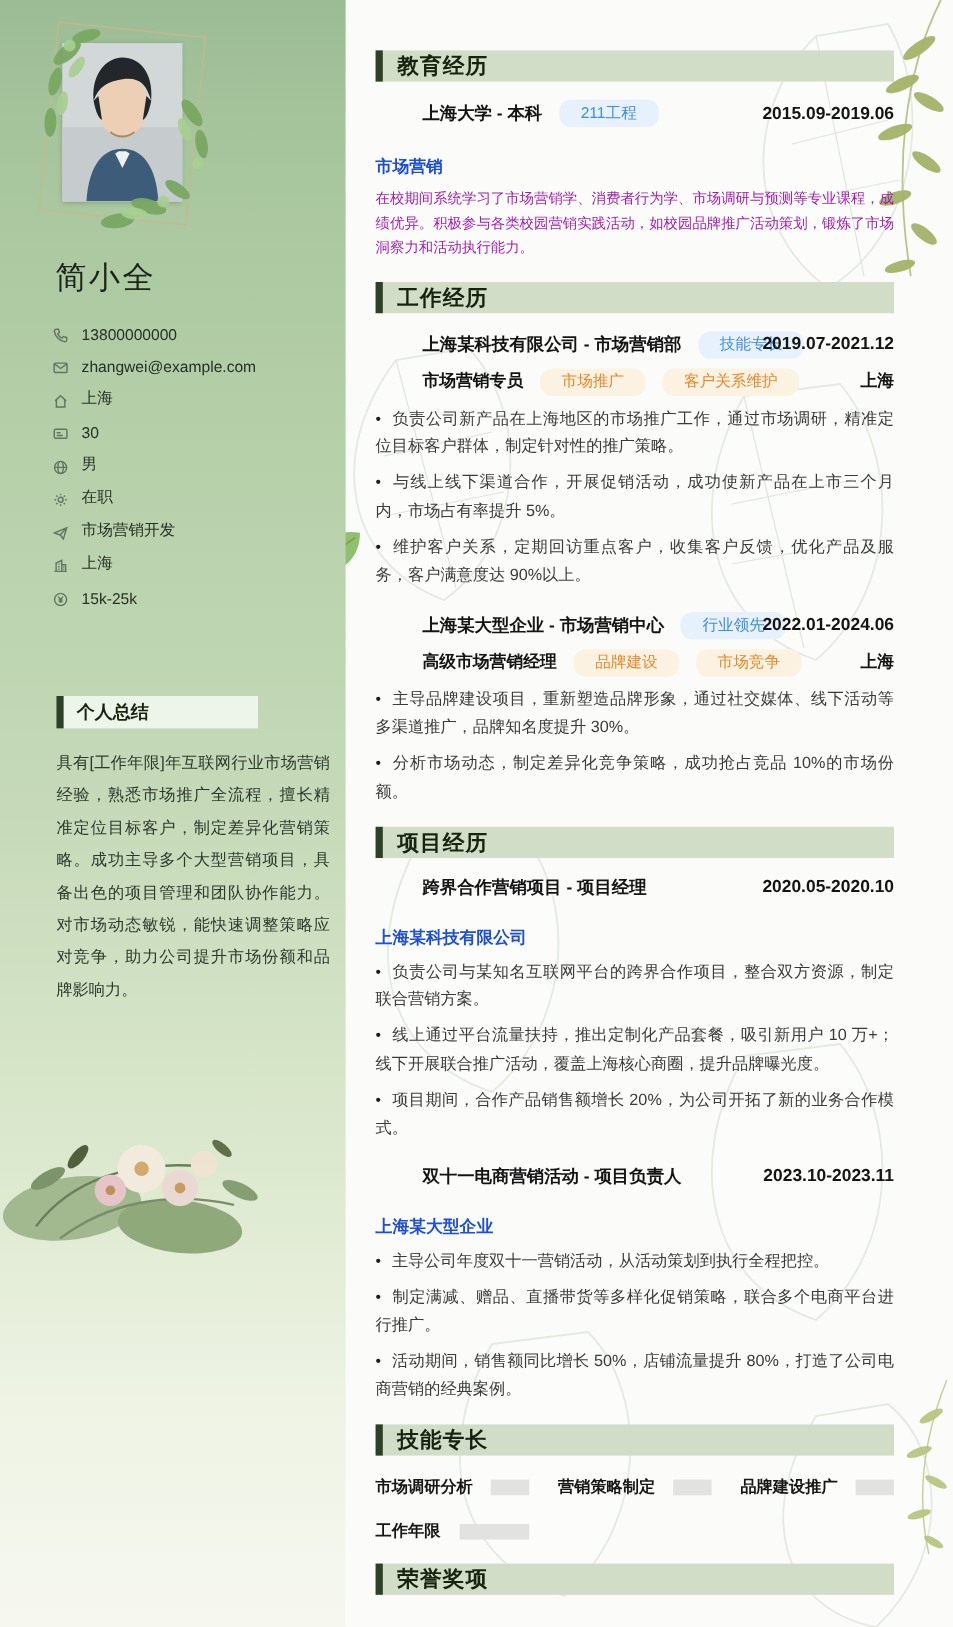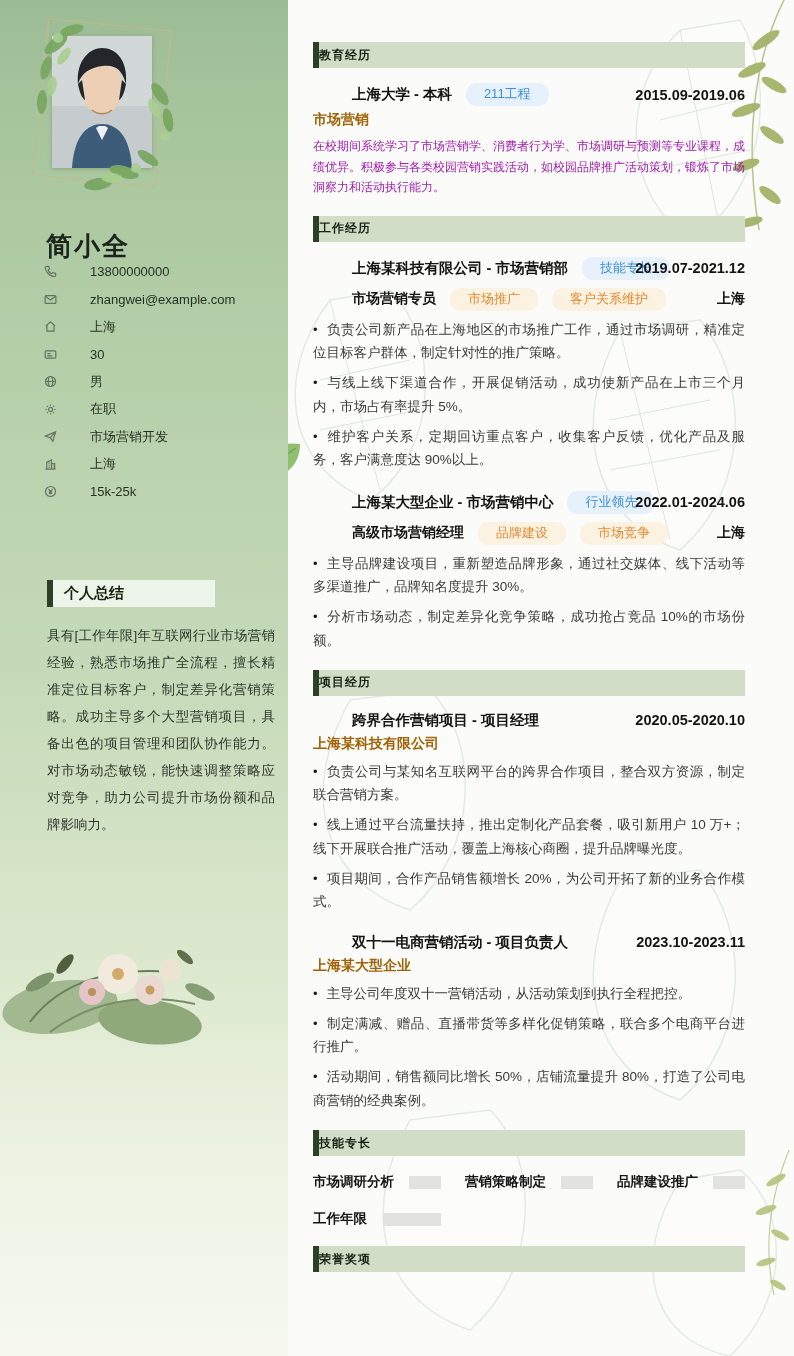--- a/index.html
+++ b/index.html
@@ -22,62 +22,62 @@
   .portrait {
     position:absolute; left:24px; top:20px; width:100px; height:132px;
     background:#d4d9da; overflow:hidden; box-shadow:0 1px 4px rgba(40,60,40,.25);
   }
   .frame-line {
     position:absolute; left:12px; top:8px; width:124px; height:158px;
     border:1px solid #c6b88b; transform:rotate(6deg);
   }
   .name {
     position:absolute; left:46px; top:214px;
-    font-size:26px; font-weight:bold; color:#1c241b; letter-spacing:2px;margin-top:15px;
+    font-size:26px; font-weight:normal; color:#1c241b; letter-spacing:2px;
   }
   .contacts { position:absolute; left:44px; top:258px; width:230px; list-style:none; }
-  .contacts li { display:flex; align-items:center; height:27.5px;gap:22px; }
+  .contacts li { display:flex; align-items:flex-end; height:27.5px; }
   .c-icon { width:13px; height:13px; margin-right:11px; flex:0 0 13px; opacity:.75; }
   .c-icon svg { width:13px; height:13px; display:block; stroke:#48564a; fill:none; stroke-width:1.3; }
   .c-text { font-size:13px; color:#273025; }
   .summary-head {
     position:absolute; left:47px; top:580px; width:168px; height:27px;
     background:rgba(250,252,248,.78); border-left:6px solid #2c4026;
     display:flex; align-items:center; padding-left:11px;
     font-size:15px; font-weight:bold; color:#17230f;
   }
   .summary-text {
     position:absolute; left:47px; top:622px; width:228px;
     font-size:13.5px; line-height:2.0; color:#2e382d; text-align:justify;
   }
   
   .main { position:absolute; left:313px; top:0; width:432px; z-index:1; }
   .sec-head {
     margin-top:18px; height:26px;
     background:#d2ddc8; border-left:6px solid #2c4026;
-    display:flex; align-items:center; 
-    font-size:12px; font-weight:bold; color:#17230f; letter-spacing:1px;
+    display:flex; align-items:center; padding-left:12px;
+    font-size:18px; font-weight:bold; color:#17230f; letter-spacing:1px;
   }
   .sec-head.first { margin-top:42px; }
   .row { display:flex; justify-content:space-between; align-items:center;margin-left:39px; }
   .entry-head { margin-top:15px; }
   .entry-sub { margin-top:8px; }
   .e-left { display:flex; align-items:center; gap:14px; min-width:0; }
   .e-title { font-size:14.5px; font-weight:bold; color:#141414; white-space:nowrap; }
   .e-date  { font-size:14.5px; font-weight:bold; color:#141414; white-space:nowrap; }
   .e-loc   { font-size:14px;  font-weight:bold; color:#141414; }
   .tag { font-size:13px; padding:2px 18px 3px; border-radius:10px; white-space:nowrap; }
   .tag-blue   { color:#3e8ede; background:#e7f1fb; }
   .tag-orange { color:#e8872b; background:#fcf2e2; }
   .para {
     margin-top:7px; font-size:12px; line-height:1.72; color:#a21caf; text-align:justify;font-family:Liberation Serif, serif;
   }
   .bullet { margin-top:7px; font-size:13.5px; line-height:1.72; color:#3a3a3a; text-align:justify; }
   .bullet .dot { color:#1c1c1c; margin-right:9px; font-size:13px; }
-  .bold-row { margin-top:5px; font-size:14px; font-weight:bold; color:#a16207; }
+  .bold-row { margin-top:24px; font-size:14px; font-weight:bold; color:#1d4ed8; }
   
   .skill-grid { display:grid; grid-template-columns:1fr 1fr 1fr; column-gap:24px; row-gap:19px; margin-top:17px; }
   .skill { display:flex; align-items:center; }
   .skill-label { font-size:13.5px; font-weight:bold; color:#161616; width:96px; flex:0 0 96px; }
   .skill-track { flex:1; height:13px; background:#e2e2e0; position:relative; overflow:hidden; }
   .skill-fill { height:100%; background:#30432b; clip-path:polygon(0 0,100% 0,calc(100% - 9px) 100%,0 100%); }
 </style>
 </head>
 <body>
 

